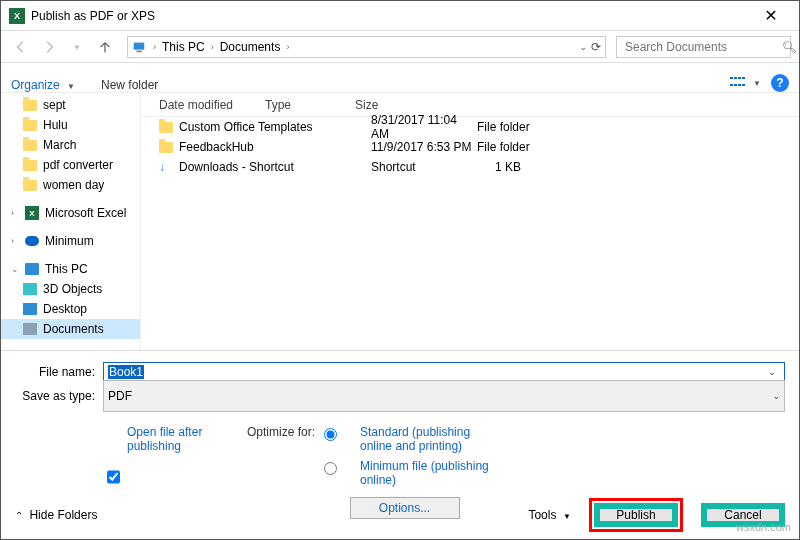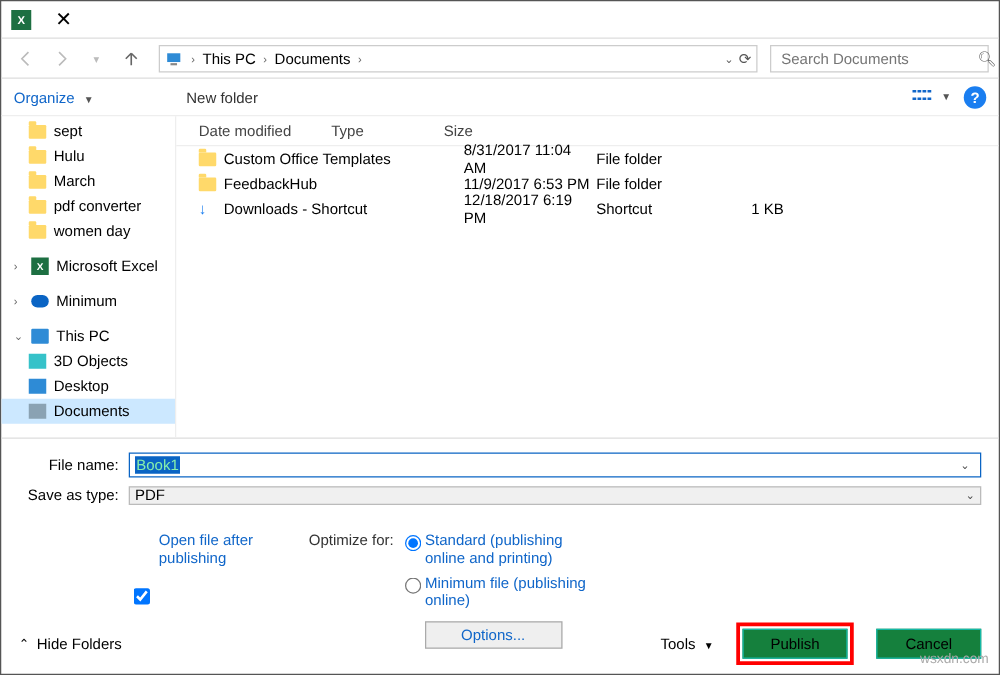--- a/index.html
+++ b/index.html
@@ -13,21 +13,21 @@
 .nav-arrow svg { width: 14px; height: 14px; }
 .up-arrow { color: #333; }
 .breadcrumb { flex: 1; height: 22px; border: 1px solid #ccc; display: flex; align-items: center; padding: 0 4px; margin: 0 6px; }
 .breadcrumb .bc-icon { width: 14px; height: 14px; margin-right: 4px; }
 .breadcrumb .seg { padding: 0 3px; cursor: pointer; }
 .breadcrumb .chev { color: #666; font-size: 9px; padding: 0 3px; }
 .bc-controls { display: flex; align-items: center; margin-left: auto; gap: 4px; color: #555; }
 .searchbox { width: 175px; height: 22px; border: 1px solid #ccc; display: flex; align-items: center; padding: 0 6px; }
 .searchbox input { border: none; outline: none; flex: 1; color: #888; }
 .searchbox .s-icon { color: #666; }
-.toolbar { height: 30px; display: flex; align-items: center; padding: 0 10px; border-bottom: 1px solid #eee; gap: 48px; }
+.toolbar { height: 30px; display: flex; align-items: flex-end; padding: 0 10px; border-bottom: 1px solid #eee; }
 .toolbar .org { color: #1066c9; cursor: pointer; }
 .toolbar .drop { font-size: 8px; color: #555; margin-left: 4px; }
 .toolbar .newf { color: #333; margin-left: 26px; cursor: pointer; }
 .toolbar .right { margin-left: auto; display: flex; align-items: center; gap: 10px; }
 .view-icon { display: inline-flex; flex-wrap: wrap; width: 16px; height: 12px; gap: 1px; }
 .view-icon span { width: 3px; height: 2px; background: #1066c9; }
 .help-icon { width: 18px; height: 18px; border-radius: 50%; background: #1a7ef0; color: #fff; display: flex; align-items: center; justify-content: center; font-weight: bold; font-size: 12px; }
 .content { display: flex; height: 257px; }
 .sidebar { width: 140px; border-right: 1px solid #eee; overflow: hidden; padding-top: 2px; }
 .tree-item { display: flex; align-items: center; height: 20px; padding-left: 22px; gap: 6px; cursor: pointer; }
@@ -49,46 +49,47 @@
 .col-type { width: 90px; }
 .col-size { width: 90px; }
 .filerow { display: flex; height: 20px; align-items: center; padding-left: 18px; cursor: pointer; }
 .filerow .fname { display: flex; align-items: center; gap: 6px; }
 .shortcut-icon { width: 14px; height: 14px; position: relative; }
 .shortcut-icon::before { content: "↓"; position: absolute; color: #1a7ef0; font-size: 12px; font-weight: bold; }
 .bottom { border-top: 1px solid #ddd; padding: 10px 14px 0 14px; }
 .formrow { display: flex; align-items: center; height: 22px; margin-bottom: 2px; }
 .formrow label { width: 88px; text-align: right; padding-right: 8px; }
 .fname-input { flex: 1; height: 20px; border: 1px solid #0a64c4; background: #fff; display: flex; align-items: center; padding: 0 4px; }
-.fname-input .sel { background: #0a64c4; color: #86efac; padding: 0 1px; }
+.fname-input .sel { background: #0a64c4; color: #ffffff; padding: 0 1px; }
 .fname-drop { width: 16px; display:flex; align-items:center; justify-content:center; color:#444; font-size:9px; }
-.type-select { flex: 1; height: 15px; border: 1px solid #bbb; background: #f0f0f0; display: flex; align-items: center; padding: 0 4px; }
+.type-select { flex: 1; height: 32px; border: 1px solid #bbb; background: #f0f0f0; display: flex; align-items: center; padding: 0 4px; }
 .type-select .dd { margin-left: auto; font-size: 9px; color: #444; }
 .options-area { display: flex; padding: 16px 0 0 88px; gap: 40px; }
 .chk-line { display: flex; gap: 4px; color: #1066c9; }
 .chk-line input { margin-top: 1px; }
 .opt-col { display: flex; gap: 4px; }
 .opt-col .lbl { color: #333; }
 .radios { color: #1066c9; }
-.radios label { display: flex; align-items: flex-start; gap: 0; margin-bottom: 6px; }
+.radios label { display: flex; align-items: flex-start; gap: 20px; margin-bottom: 6px; }
 .opt-btn { width: 110px; height: 22px; border: 1px solid #aaa; background: #efefef; margin: 10px auto 12px; display: flex; align-items: center; justify-content: center; cursor: pointer; }
 .footer { position: absolute; bottom: 0; left: 0; right: 0; height: 48px; display: flex; align-items: center; padding: 0 14px; }
 .hide-folders { display: flex; align-items: center; gap: 6px; cursor: pointer; }
 .hide-folders .caret-up { font-size: 10px; }
 .footer .right-btns { margin-left: auto; display: flex; align-items: center; gap: 18px; }
 .tools { cursor: pointer; }
-.btn { width: 84px; height: 24px; border: 1px solid #14b8a6; background: #15803d; display: flex; align-items: center; justify-content: center; cursor: pointer; }
+.btn { width: 84px; height: 24px; border: 6px solid #14b8a6; background: #e5e5e5; display: flex; align-items: center; justify-content: center; cursor: pointer; }
 .highlight-box { border: 3px solid #f00; padding: 2px; }
 .watermark { position: absolute; bottom: 6px; right: 8px; color: #aaa; font-size: 11px; }
 </style>
 </head>
 <body>
 
 <div class="titlebar">
   <div class="app-icon">X</div>
+  <div class="title">Publish as PDF or XPS</div>
   <div class="close">✕</div>
 </div>
 
 <div class="navbar">
   <div class="nav-arrow">
       <svg viewBox="0 0 16 16">
         <path d="M10 2 L4 8 L10 14" fill="none" stroke="#bbb" stroke-width="1.5"></path>
       </svg>
     </div>
   <div class="nav-arrow">
@@ -220,21 +221,20 @@
         </div>
       <div class="col-date">11/9/2017 6:53 PM</div>
       <div class="col-type">File folder</div>
       <div class="col-size"></div>
     </div>
     <div class="filerow">
       <div class="col-name fname">
           <span class="shortcut-icon"></span>
           <span>Downloads - Shortcut</span>
         </div>
-      <div class="col-date">12/18/2017 6:19 PM</div>
       <div class="col-type">Shortcut</div>
       <div class="col-size" style="text-align:right;padding-right:30px;">1 KB</div>
     </div>
   </div>
 </div>
 
 <div class="bottom">
   <div class="formrow">
     <label>File name:</label>
     <div class="fname-input">

